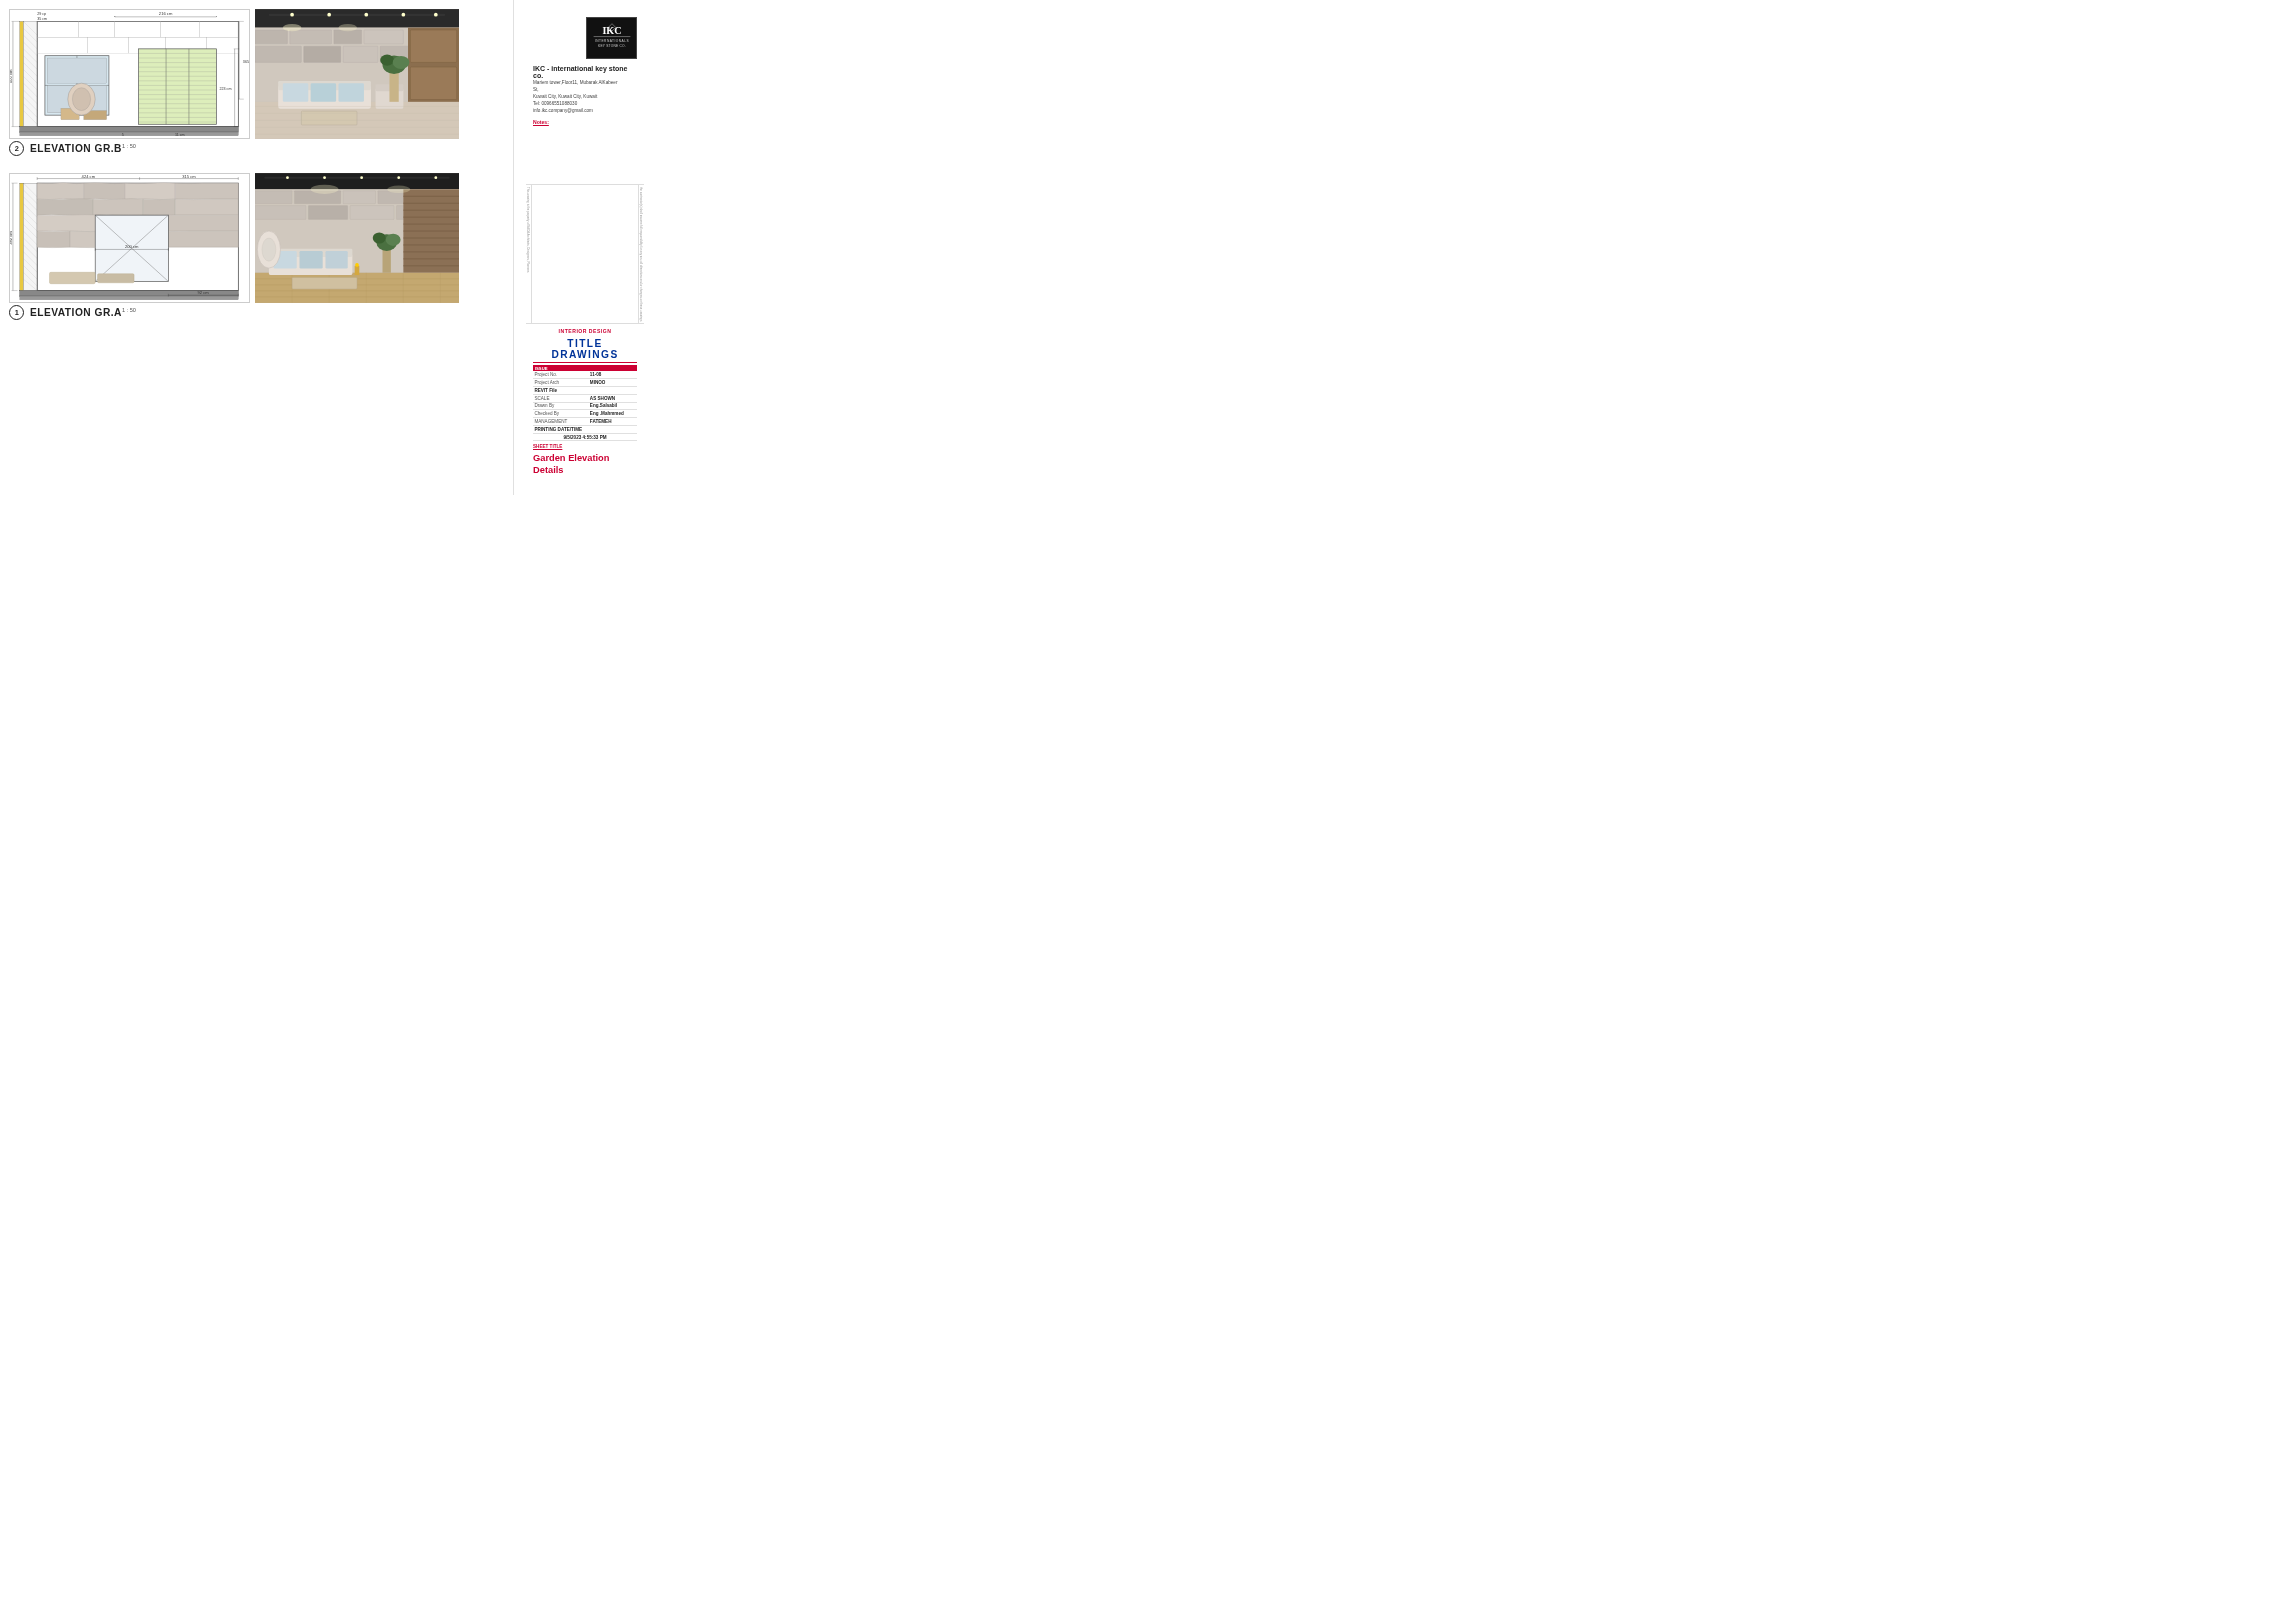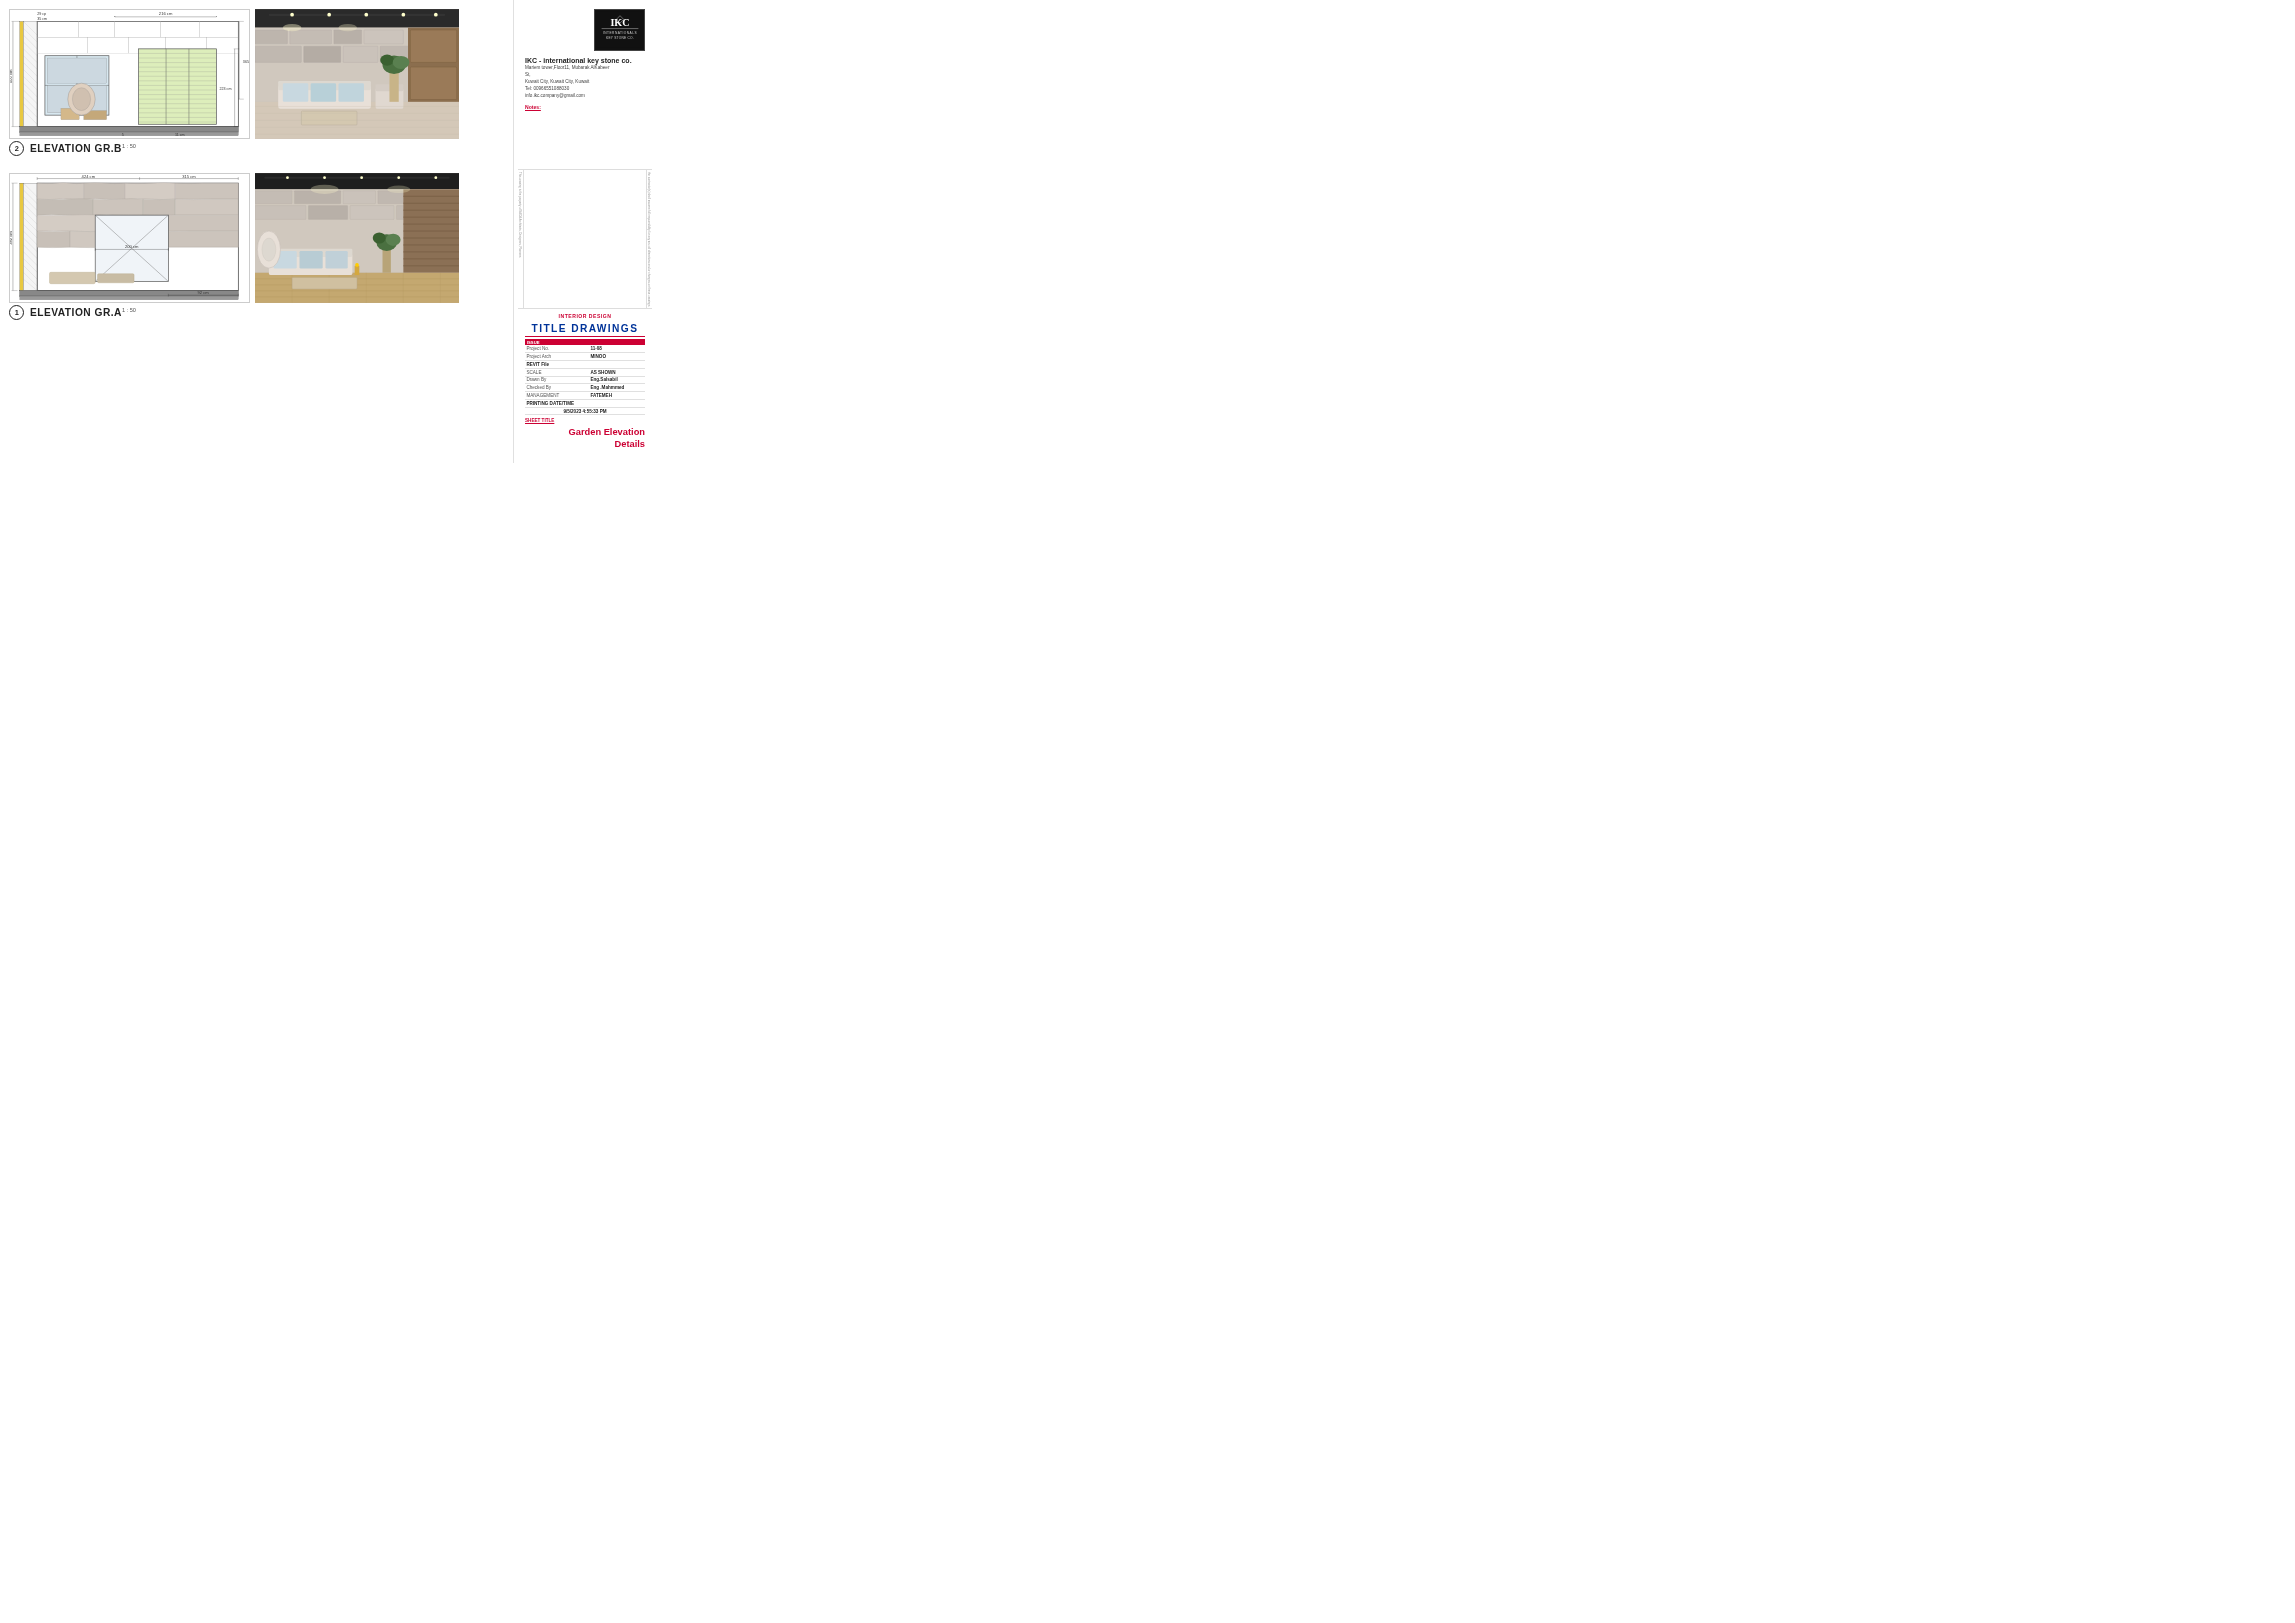--- a/index.html
+++ b/index.html
@@ -104,21 +104,21 @@
       height: 100%;
     }
 
     
     .sidebar {
       width: 143px;
       background: #ffffff;
       border-left: 0.5px solid #e0e0e0;
       display: flex;
       flex-direction: column;
-      padding: 4px;
+      padding: 12px;
     }
 
     .sidebar-logo-area {
       display: flex;
       justify-content: flex-end;
       padding: 4.6px 7px 2.3px 7px;
     }
 
     .logo-box {
       width: 51px;
@@ -224,21 +224,21 @@
 
     .sheet-title-label {
       font-size: 4.6px;
       color: #cc0033;
       font-weight: bold;
       text-decoration: underline;
       padding: 2.8px 0 0.9px 0;
     }
 
     .sheet-title-value {
-      text-align: right;
+      text-align: left;
       font-size: 9.3px;
       font-weight: bold;
       color: #cc0033;
       line-height: 1.3;
       padding: 1.9px 0;
     }
 
     
     .photo-interior {
       width: 100%;

